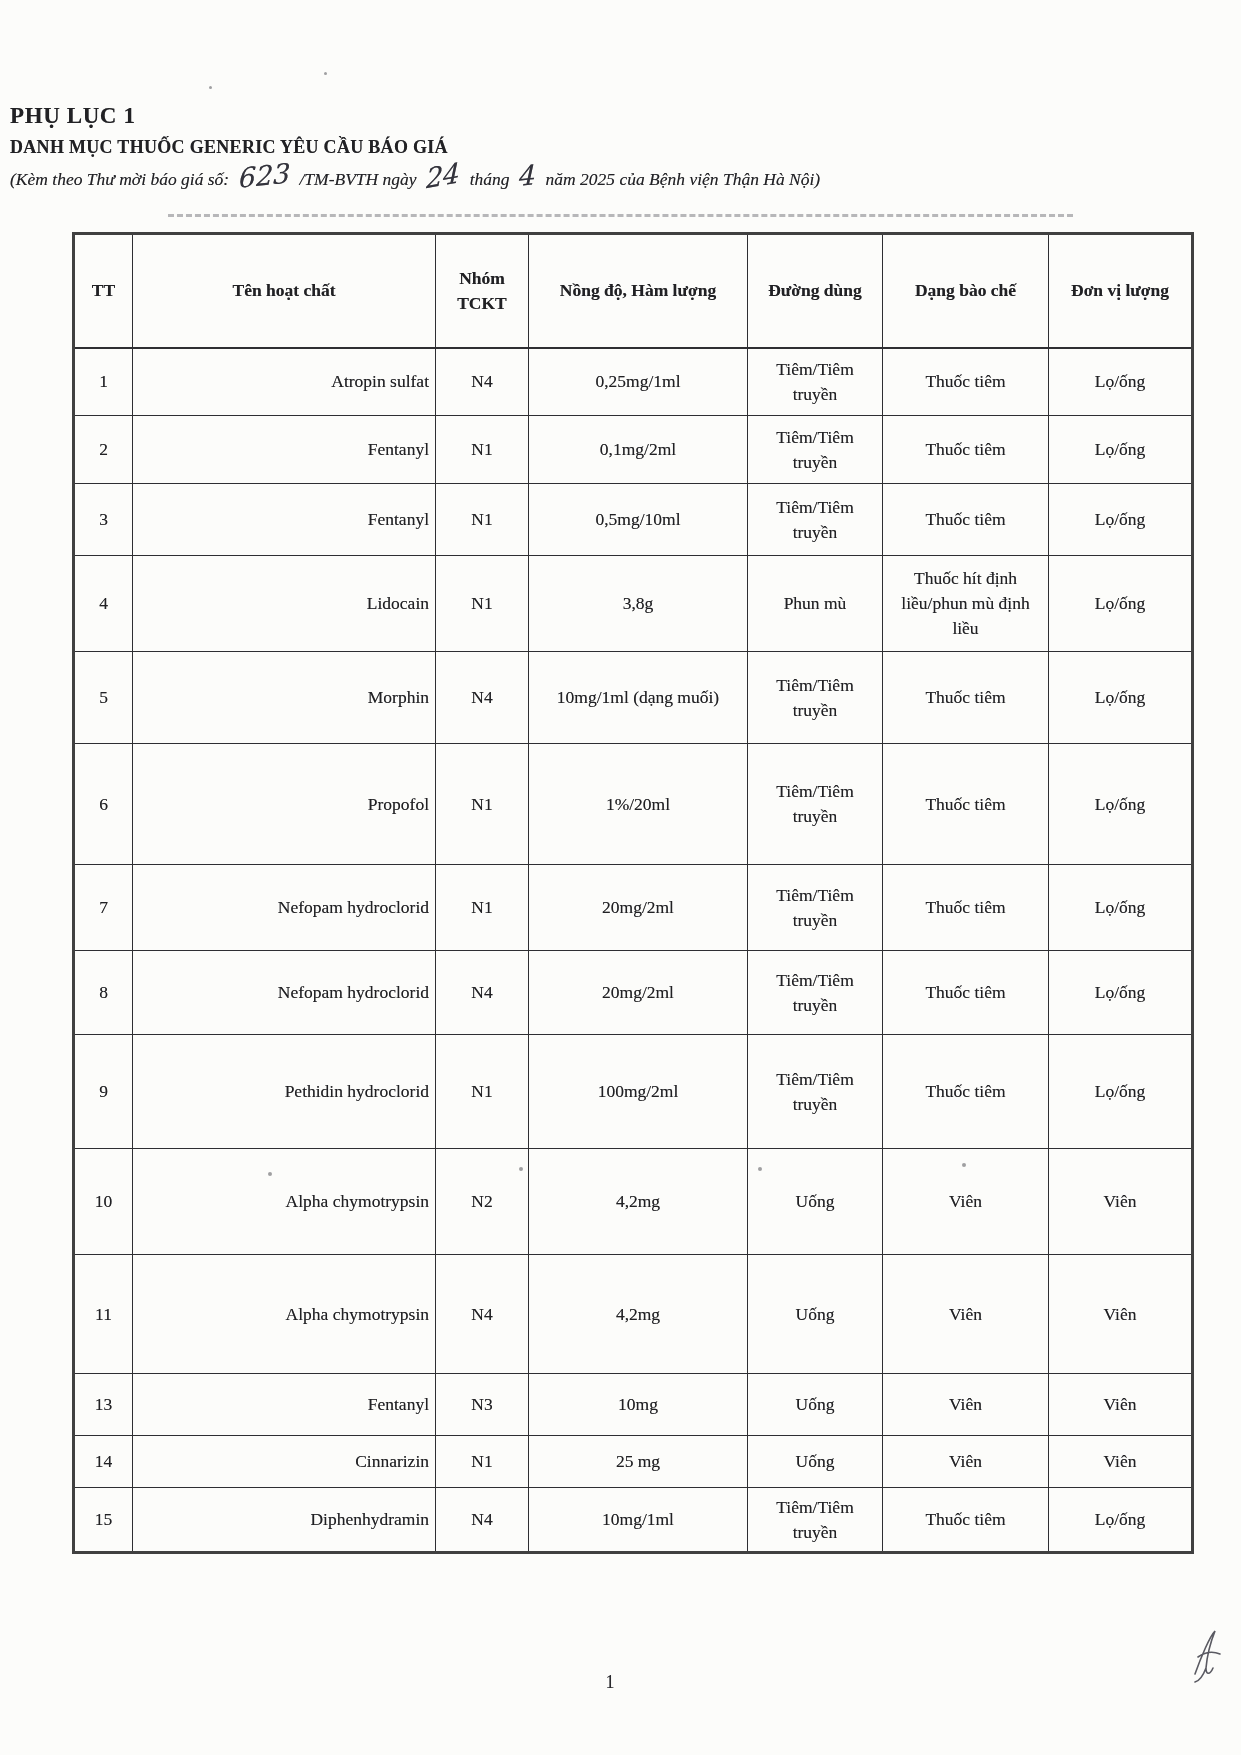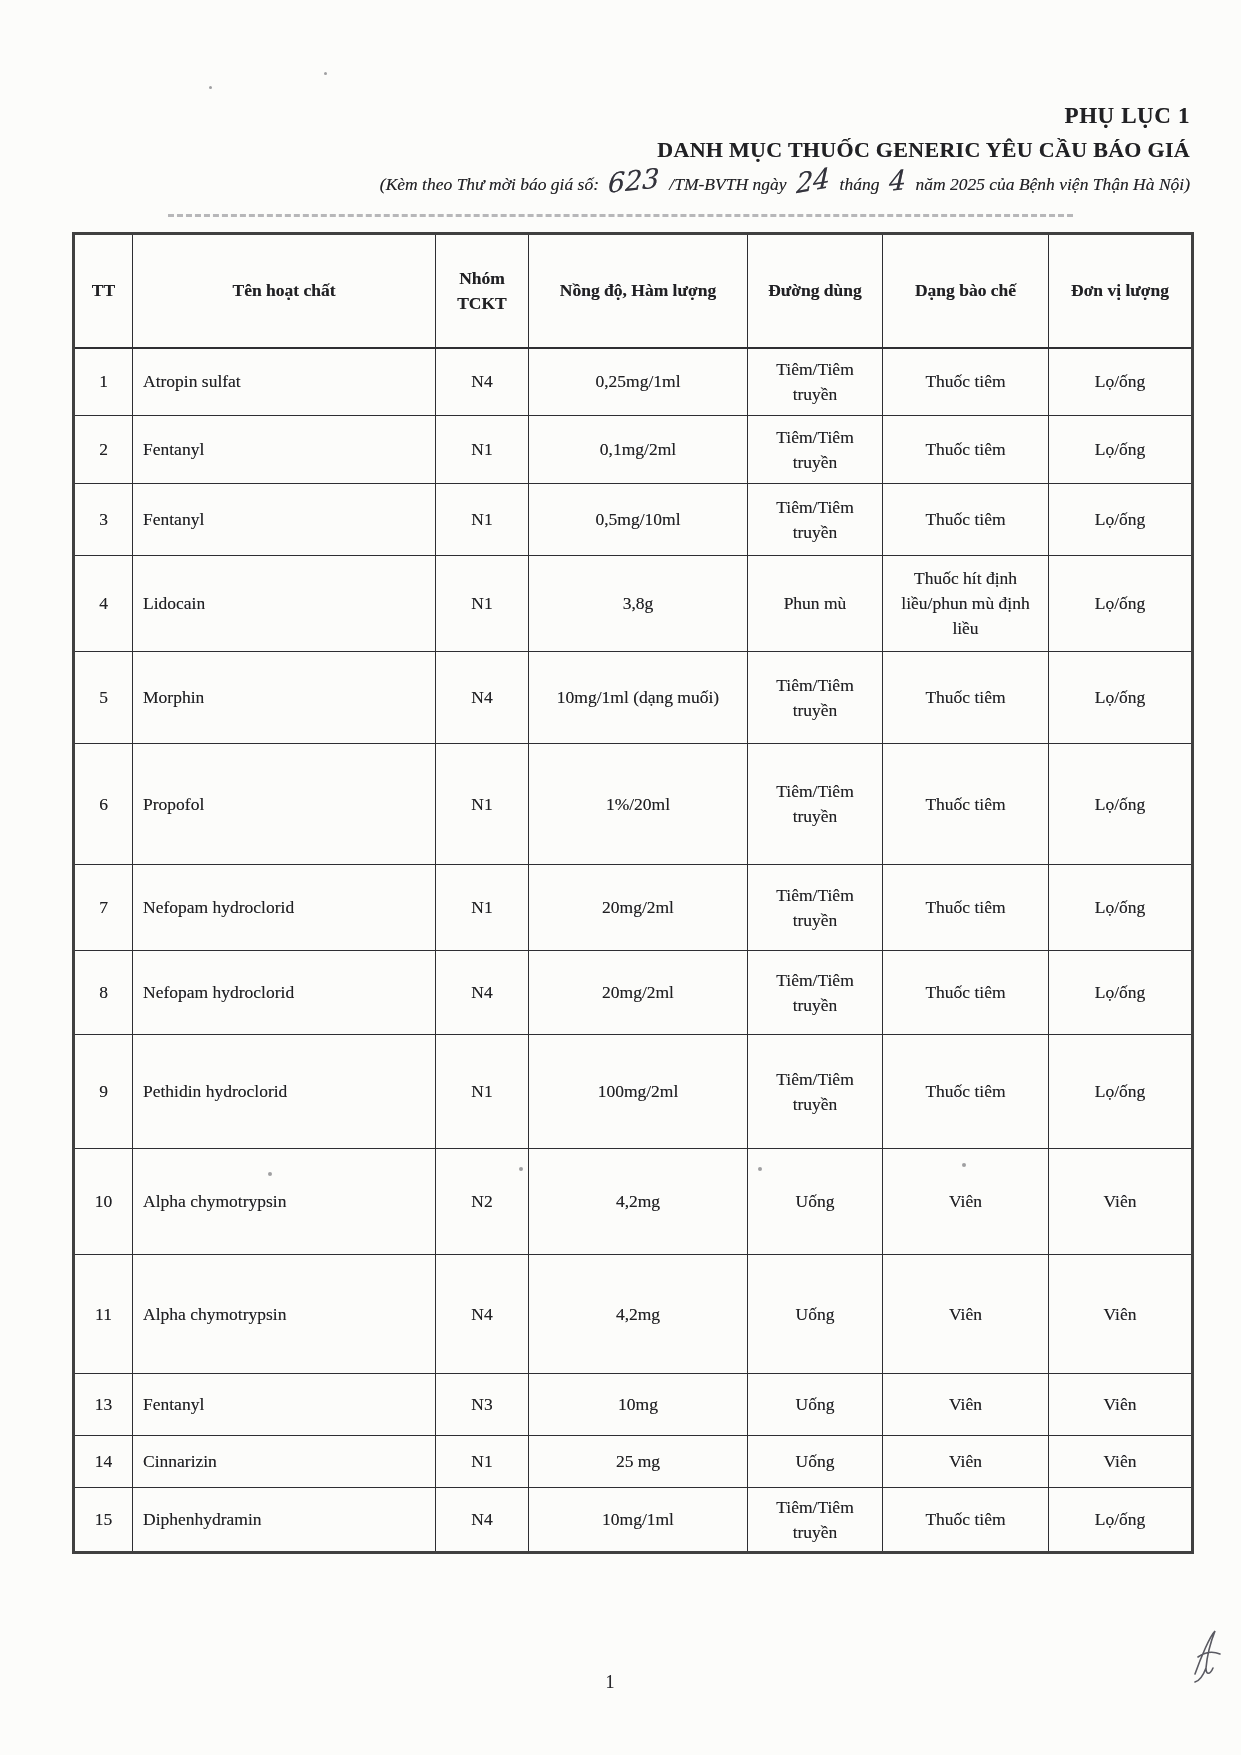--- a/index.html
+++ b/index.html
@@ -3,23 +3,23 @@
 <meta charset="utf-8">
 <style>
   html,body { margin:0; padding:0; background:#e8e8e8; }
   .page {
     position:relative; width:1241px; height:1755px; margin:0 auto;
     background:#fcfcfa;
     font-family:"Liberation Serif","DejaVu Serif",serif;
     color:#212124; overflow:hidden;
     text-shadow:0 0 0.5px rgba(20,20,25,0.45);
   }
-  .heading { position:absolute; top:103px; left:10px; width:1180px; text-align:right; }
+  .heading { position:absolute; top:103px; left:10px; width:1180px; text-align:left; }
   .title   { font-size:23px; font-weight:bold; letter-spacing:0.6px; }
-  .subtitle{ font-size:22px; font-weight:bold; letter-spacing:0.3px; margin-top:8px; }
+  .subtitle{ font-size:18px; font-weight:bold; letter-spacing:0.3px; margin-top:8px; }
   .refline { font-size:17.5px; font-style:italic; margin-top:7px; color:#232327; }
   .hw {
     font-family:"DejaVu Serif",serif; font-style:italic; font-weight:normal;
     font-size:27px; line-height:0.8; display:inline-block;
     transform:rotate(-6deg) skewX(-8deg); padding:0 5px; color:#33333c;
   }
   .hw-day { transform:rotate(-10deg) skewX(-12deg); }
   .bleed-line {
     position:absolute; top:214px; left:168px; width:905px; height:0;
     border-top:3px dashed rgba(70,70,78,0.38);
@@ -30,21 +30,21 @@
     border:3px solid #404040;
   }
   .drug-table th, .drug-table td {
     border:1.8px solid #2e2e32; vertical-align:middle;
     font-size:17.5px; line-height:1.42; padding:3px 6px;
     overflow:hidden;
   }
   .drug-table th { border-bottom-width:2.5px; font-weight:bold; text-align:center; }
   .drug-table thead tr { height:114px; }
   .drug-table td { text-align:center; }
-  .drug-table td.cell-name { text-align:left; padding-left:10px; }
+  .drug-table td.cell-name { text-align:right; padding-left:10px; }
   .pagenum {
     position:absolute; top:1672px; left:0; width:1220px; text-align:center;
     font-size:18px; color:#2a2a2e;
   }
   .sig { position:absolute; left:1186px; top:1624px; }
   .speck { position:absolute; background:#6d6d72; border-radius:50%; opacity:0.65; }
 </style>
 </head>
 <body>
 

